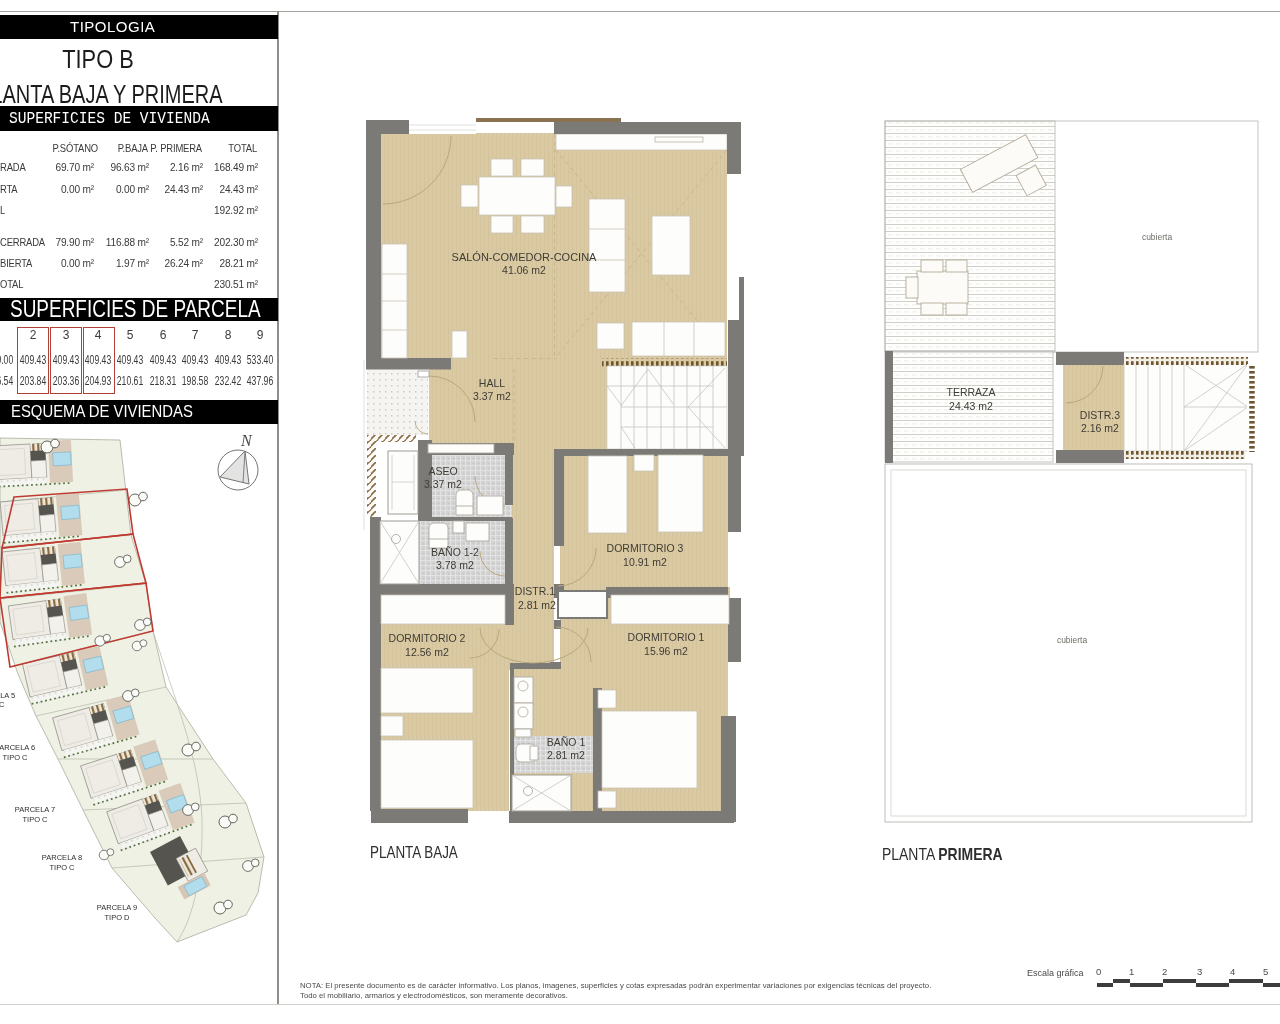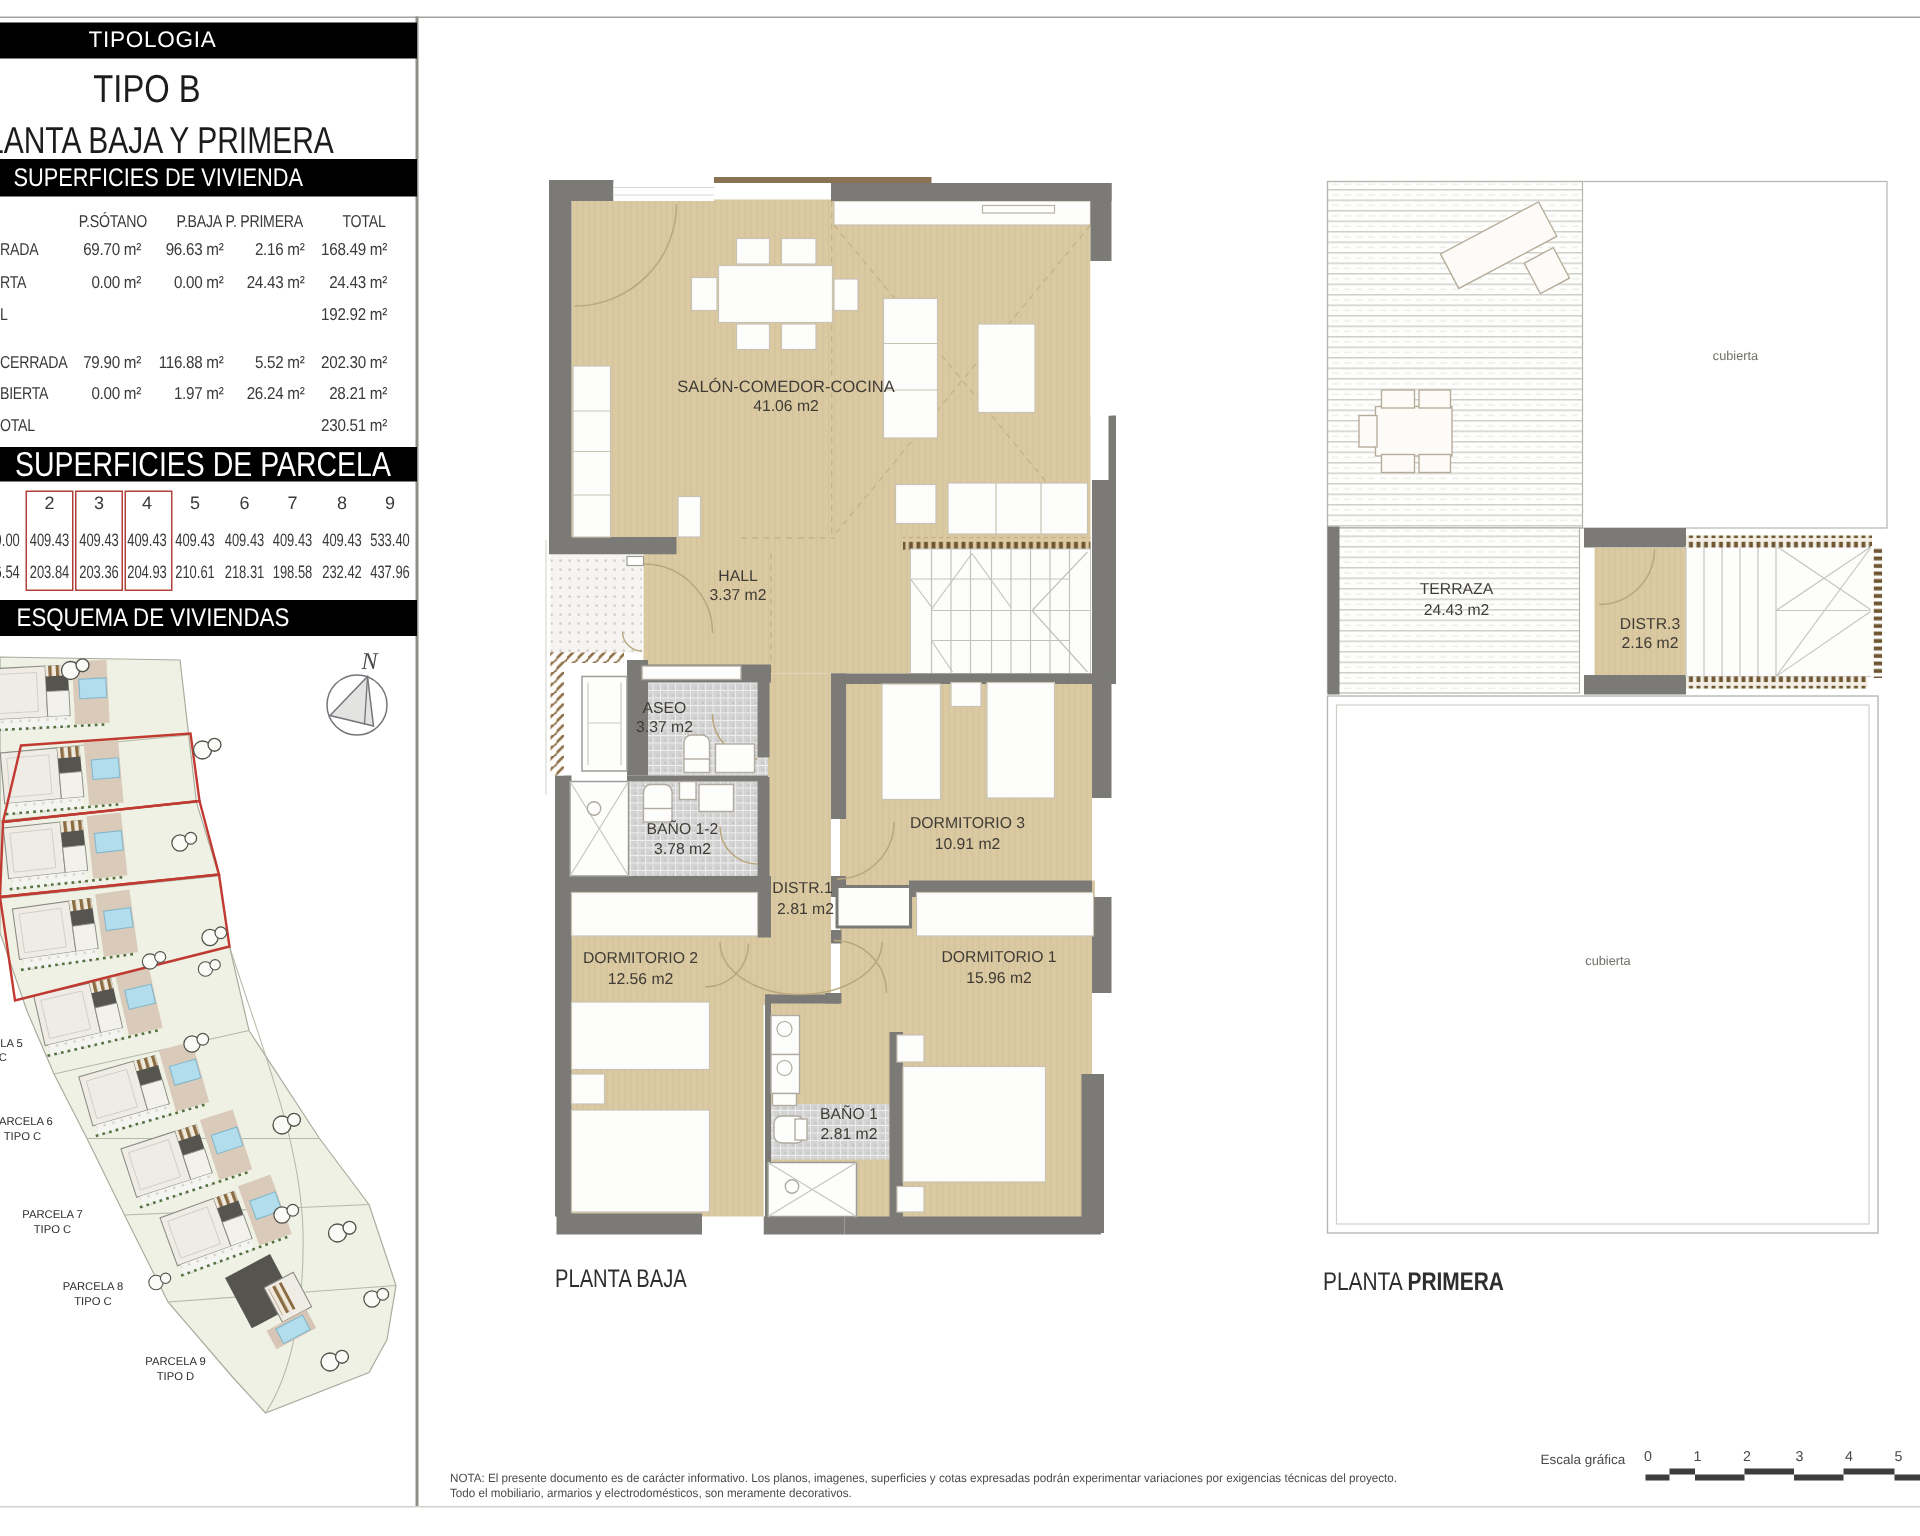--- a/index.html
+++ b/index.html
@@ -12,28 +12,28 @@
 </head>
 <body>
 
 <div class="abs" style="left:0;top:11px;width:1280px;height:1px;background:#a3a39d;"></div>
 
 <div class="abs" style="left:0;top:1004px;width:1280px;height:1px;background:#d2d2cc;"></div>
 
 <div class="abs" style="left:277px;top:11px;width:2px;height:993px;background:#8f8f89;"></div>
 
 <div class="bar" style="top:15px;height:24px;font-size:15px;line-height:24px;">
-    <div style="position:absolute;left:59px;top:0;white-space:nowrap;letter-spacing:0.5px;">TIPOLOGIA</div>
+    <div style="position:absolute;left:70px;top:0;white-space:nowrap;letter-spacing:0.5px;">TIPOLOGIA</div>
   </div>
 
 <div class="abs" style="left:0;top:44px;width:196px;text-align:center;font-size:26px;color:#1c1c1c;transform:scaleX(0.84);transform-origin:50% 50%;">TIPO B</div>
 
 <div class="abs" style="left:-22px;top:80px;font-size:25px;color:#1c1c1c;white-space:nowrap;transform:scaleX(0.80);transform-origin:left;">PLANTA BAJA Y PRIMERA</div>
 
-<div class="bar" style="top:106px;height:25px;font-size:17px;line-height:25px;">
+<div class="bar" style="top:106px;height:25px;font-size:17px;line-height:25px;font-family:Liberation Mono, monospace;">
     <div style="position:absolute;left:9px;top:0;white-space:nowrap;transform:scaleX(0.855);transform-origin:left;">SUPERFICIES DE VIVIENDA</div>
   </div>
 
 <div id="vivtable" class="abs" style="left:0;top:0;font-size:11.5px;letter-spacing:-0.2px;color:#3a3a3a;">
   <div class="abs" style="left:40px;top:142px;width:58px;text-align:right;transform:scaleX(0.82);transform-origin:right;">P.SÓTANO</div>
   <div class="abs" style="left:100px;top:142px;width:48px;text-align:right;transform:scaleX(0.82);transform-origin:right;">P.BAJA</div>
   <div class="abs" style="left:130px;top:142px;width:72px;text-align:right;transform:scaleX(0.82);transform-origin:right;">P. PRIMERA</div>
   <div class="abs" style="left:200px;top:142px;width:57px;text-align:right;transform:scaleX(0.82);transform-origin:right;">TOTAL</div>
 
   <div class="abs" style="left:0;top:161px;transform:scaleX(0.82);transform-origin:left;">RADA</div>

